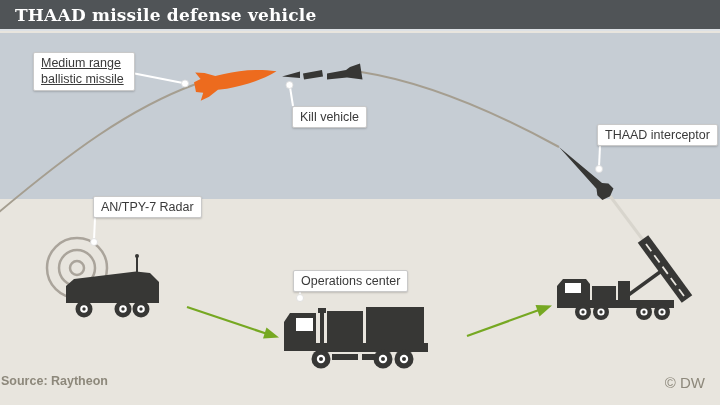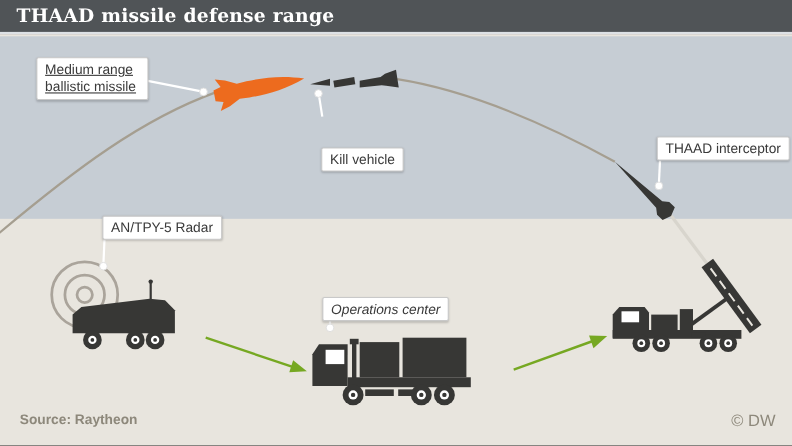--- a/index.html
+++ b/index.html
@@ -40,21 +40,21 @@
 </style>
 </head>
 <body>
 
 <div id="canvas">
 
   <div class="sky"></div>
   <div class="ground"></div>
 
   <div class="title-bar">
-    <h1>THAAD missile defense range</h1>
+    <h1>THAAD missile defense vehicle</h1>
   </div>
 
   <svg class="scene" viewBox="0 0 720 405">
 
     <g fill="none" stroke-width="2" stroke="#a59e90">
       <path d="M-8,218 C70,152 130,108 196,84"></path>
       <path d="M361,72 C425,82 495,112 559,147"></path>
     </g>
 
     <g fill="none" stroke-width="2.5" stroke="#aaa49b">
@@ -159,24 +159,24 @@
       <circle cx="185" cy="83.5" r="3.5"></circle>
       <circle cx="289.5" cy="85" r="3.5"></circle>
       <circle cx="599" cy="169" r="3.5"></circle>
       <circle cx="94" cy="242" r="3.5"></circle>
       <circle cx="300" cy="298" r="3.5"></circle>
     </g>
   </svg>
 
   <div class="callout wrap" style="left:33px;top:52px;text-decoration:underline;">Medium range ballistic missile</div>
 
-  <div class="callout" style="left:292px;top:106px;margin-top:28px;">Kill vehicle</div>
+  <div class="callout" style="left:292px;top:106px;">Kill vehicle</div>
 
   <div class="callout" style="left:597px;top:124px;">THAAD interceptor</div>
 
-  <div class="callout" style="left:93px;top:196px;">AN/TPY-5 Radar</div>
+  <div class="callout" style="left:93px;top:196px;">AN/TPY-7 Radar</div>
 
-  <div class="callout" style="left:293px;top:270px;font-style:italic;">Operations center</div>
+  <div class="callout" style="left:293px;top:270px;">Operations center</div>
 
-  <div class="cap" style="left:18px;top:374px;">Source: Raytheon</div>
+  <div class="cap" style="left:1px;top:374px;">Source: Raytheon</div>
   <div class="credit" style="right:15px;top:374px;">© DW</div>
 
 </div>
 
 </body></html>

